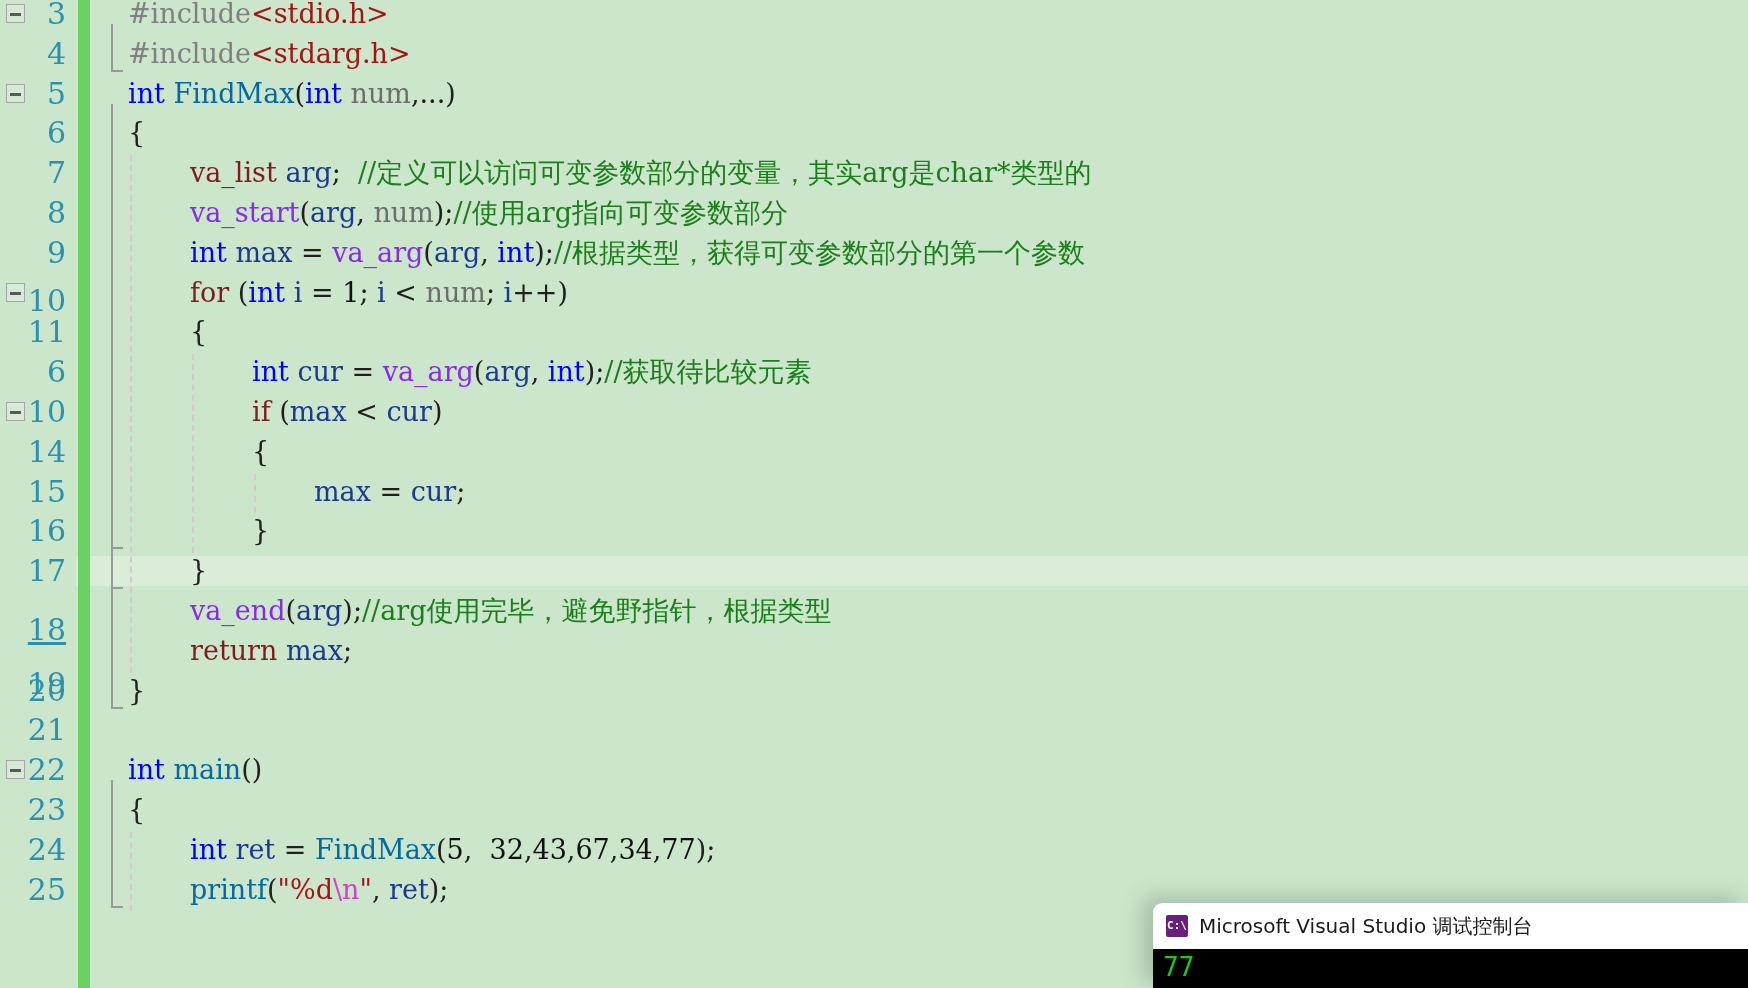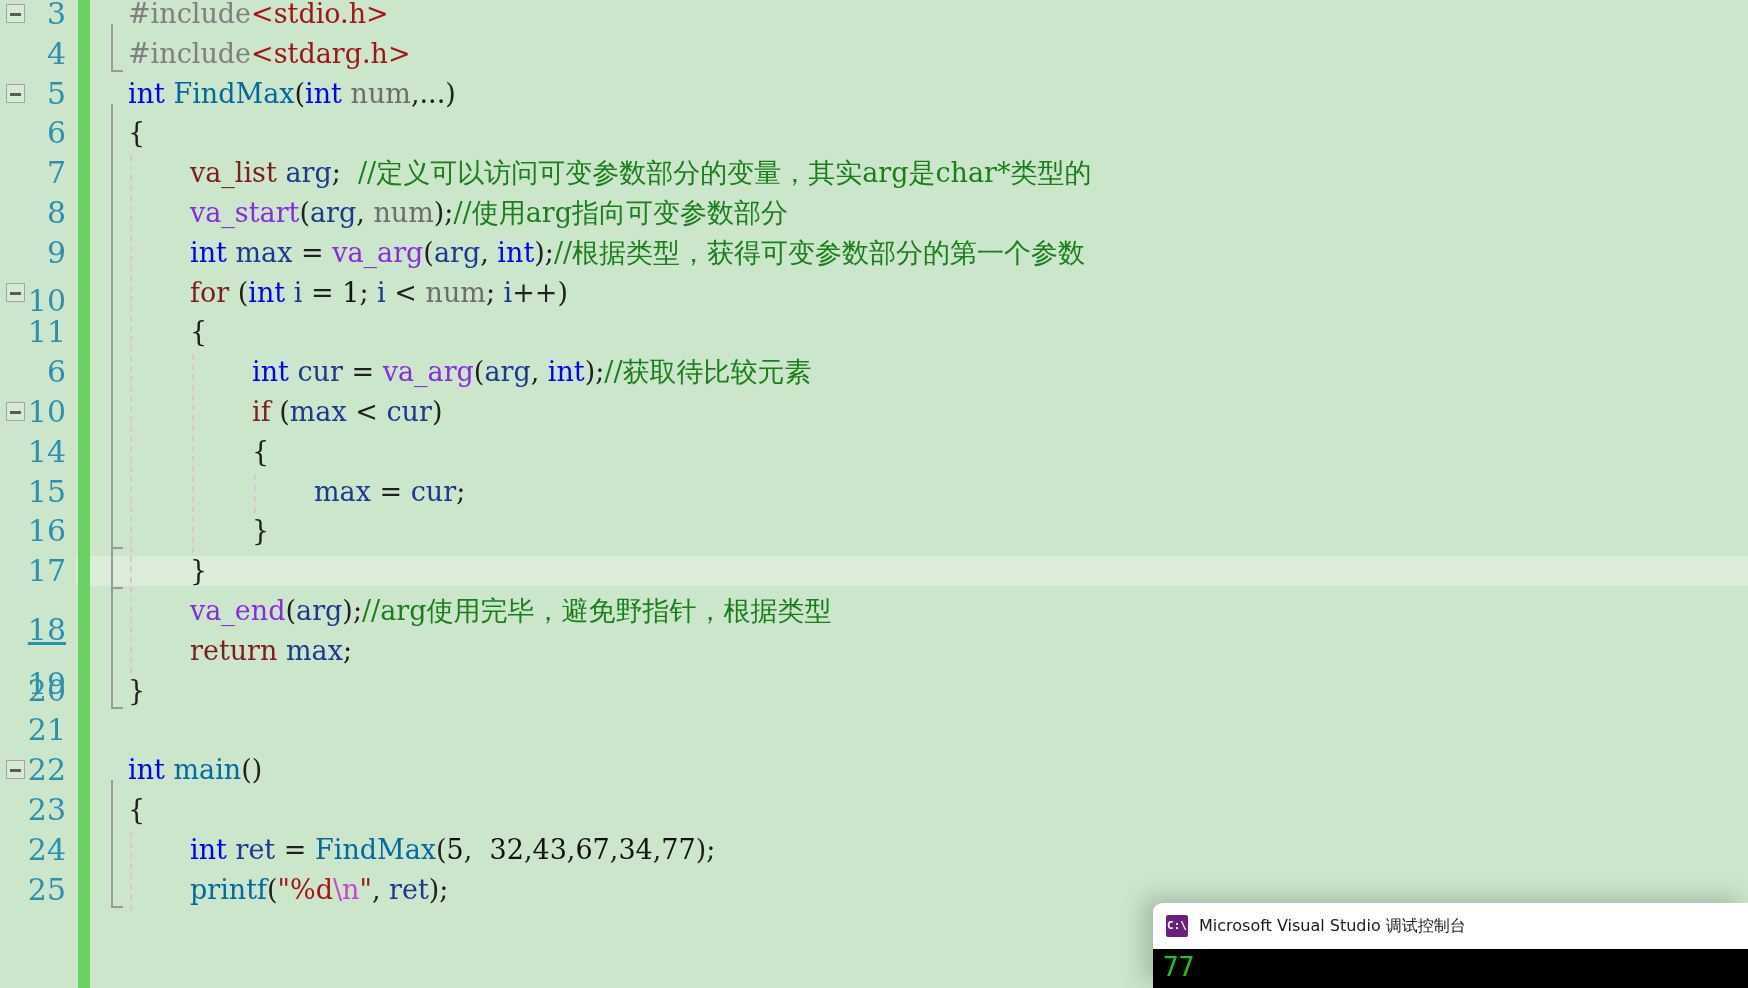--- a/index.html
+++ b/index.html
@@ -176,21 +176,21 @@
     font-family: "DejaVu Sans Mono", "Liberation Mono", monospace;
     font-size: 11px;
     line-height: 22px;
     text-align: center;
     font-weight: bold;
     flex: 0 0 auto;
     margin-right: 11px;
   }
   #console-label {
     font-family: "DejaVu Sans", "Liberation Sans", sans-serif;
-    font-size: 16px;
+    font-size: 20px;
     color: #1a1a1a;
     white-space: nowrap;
   }
   #console-body {
     background: #000000;
     height: 39px;
     padding: 2px 0 0 10px;
     box-sizing: border-box;
   }
   #console-out {

